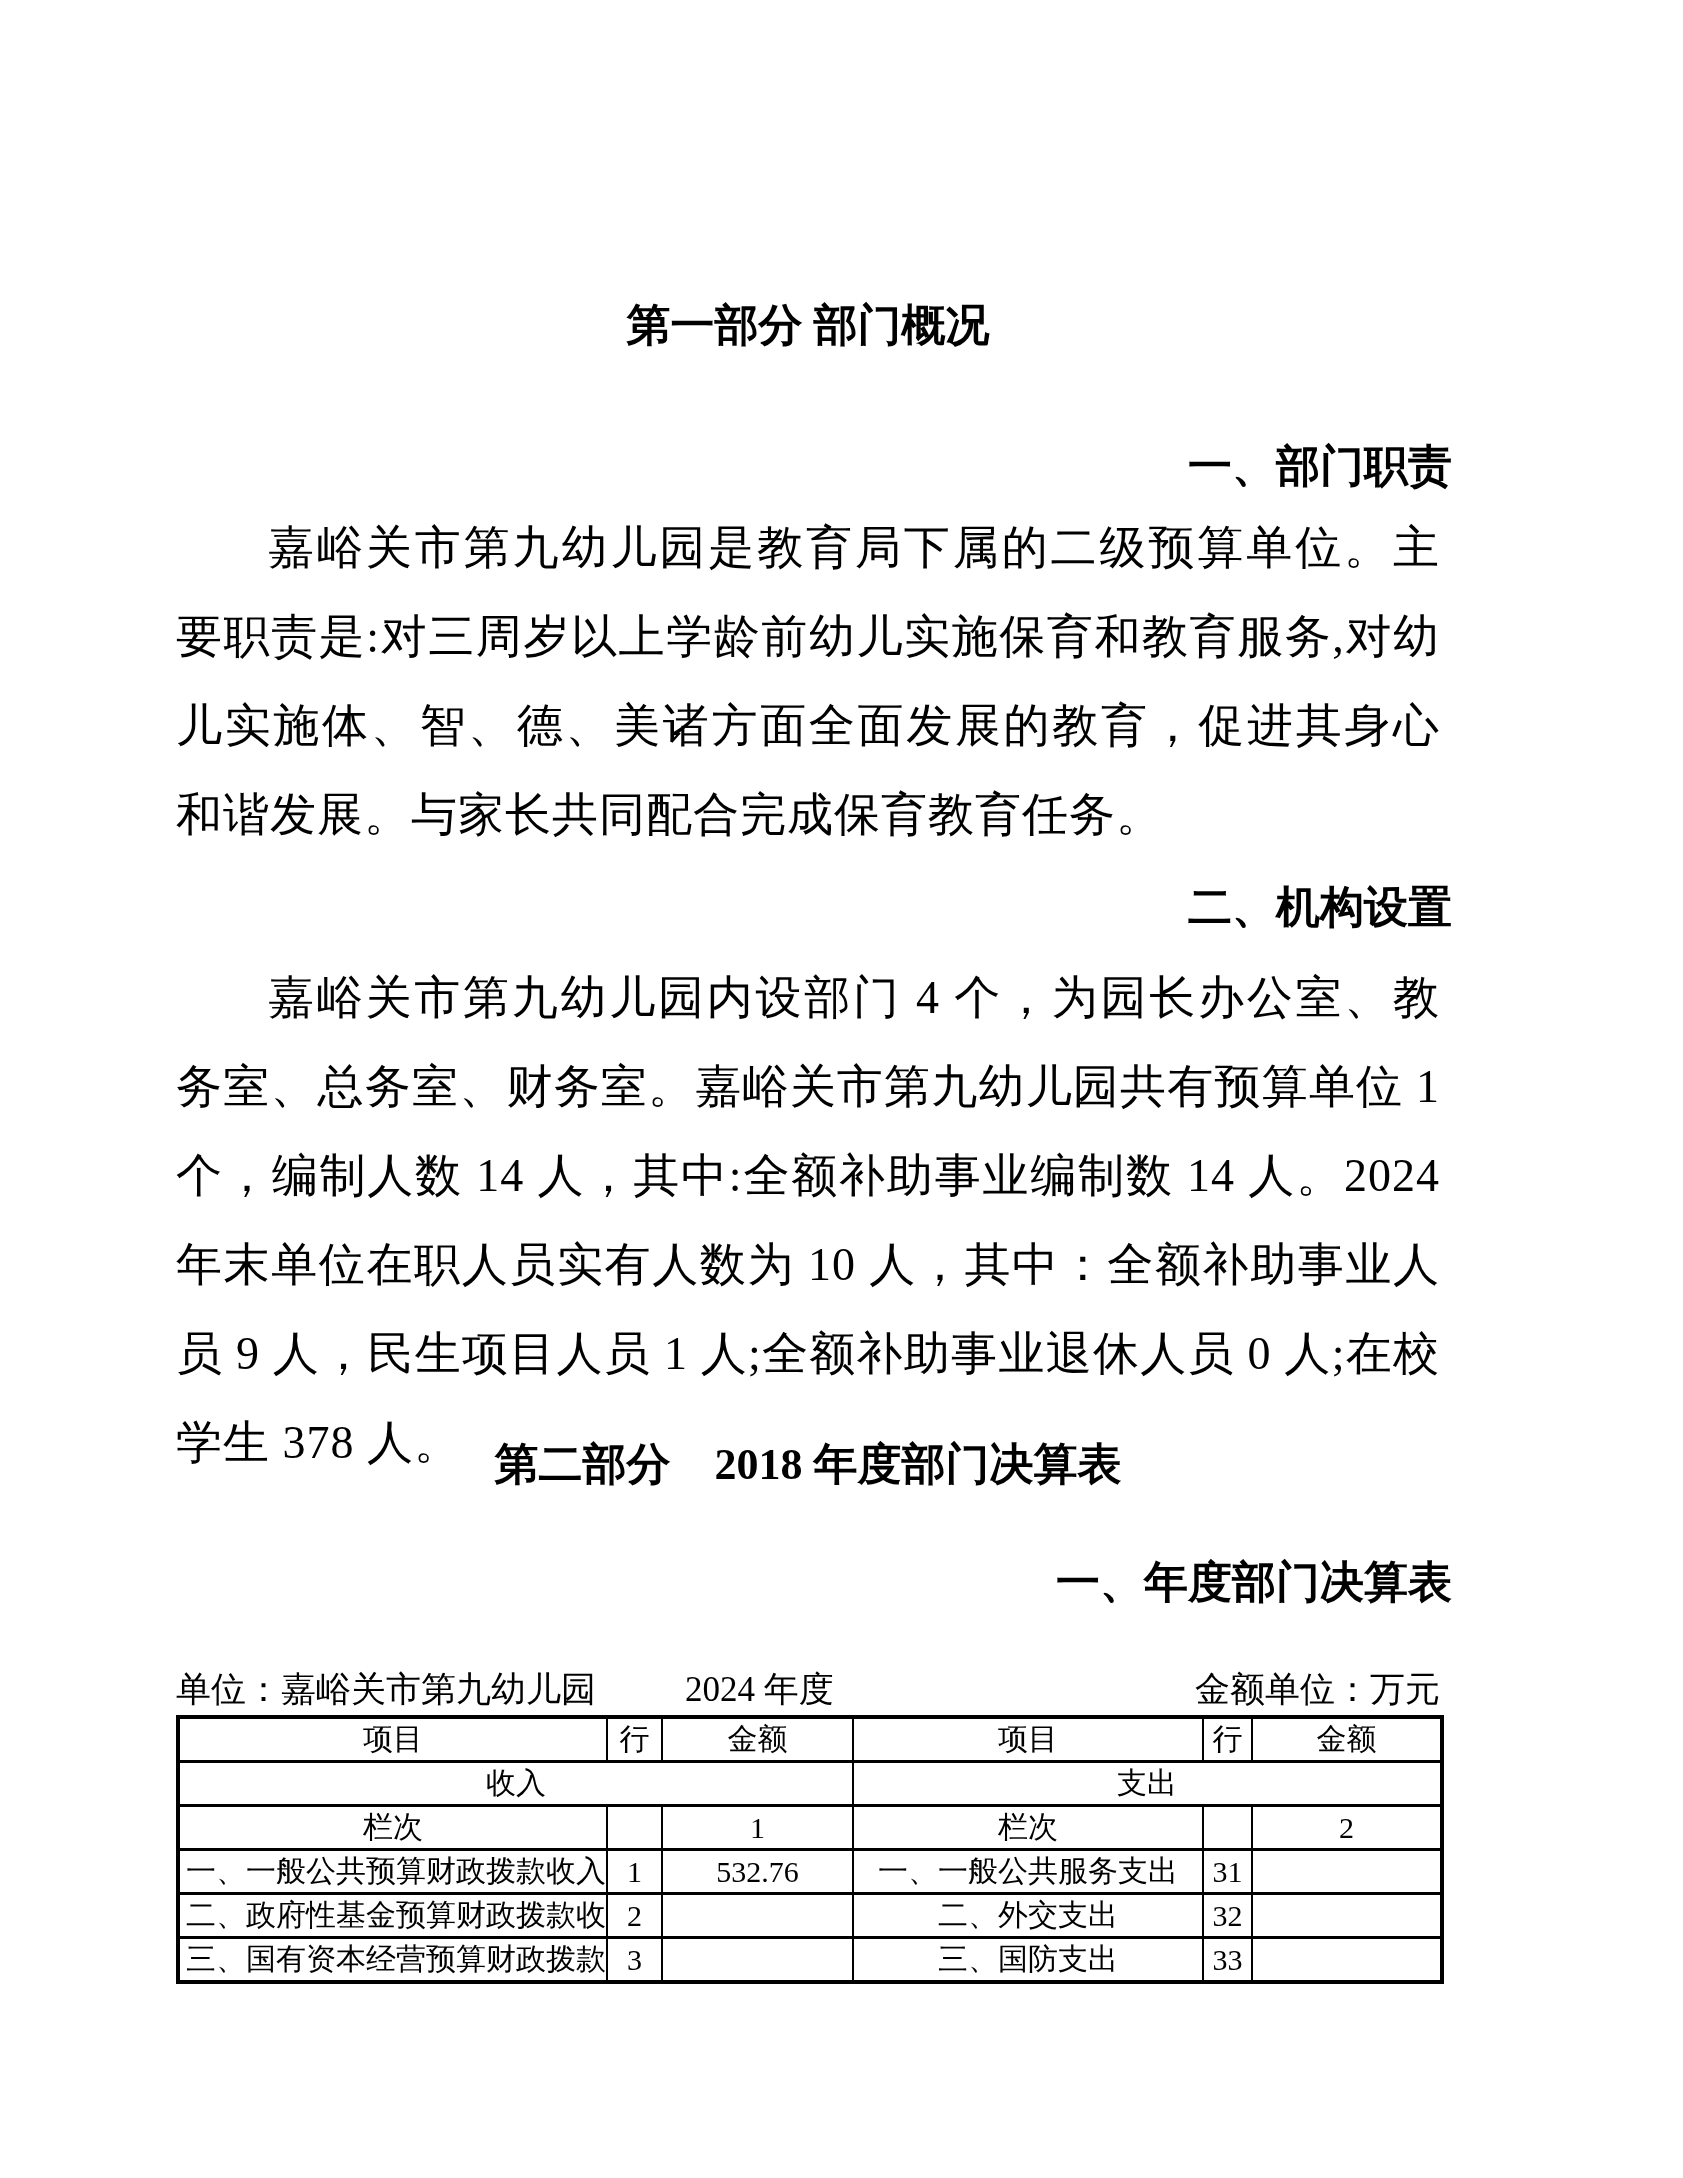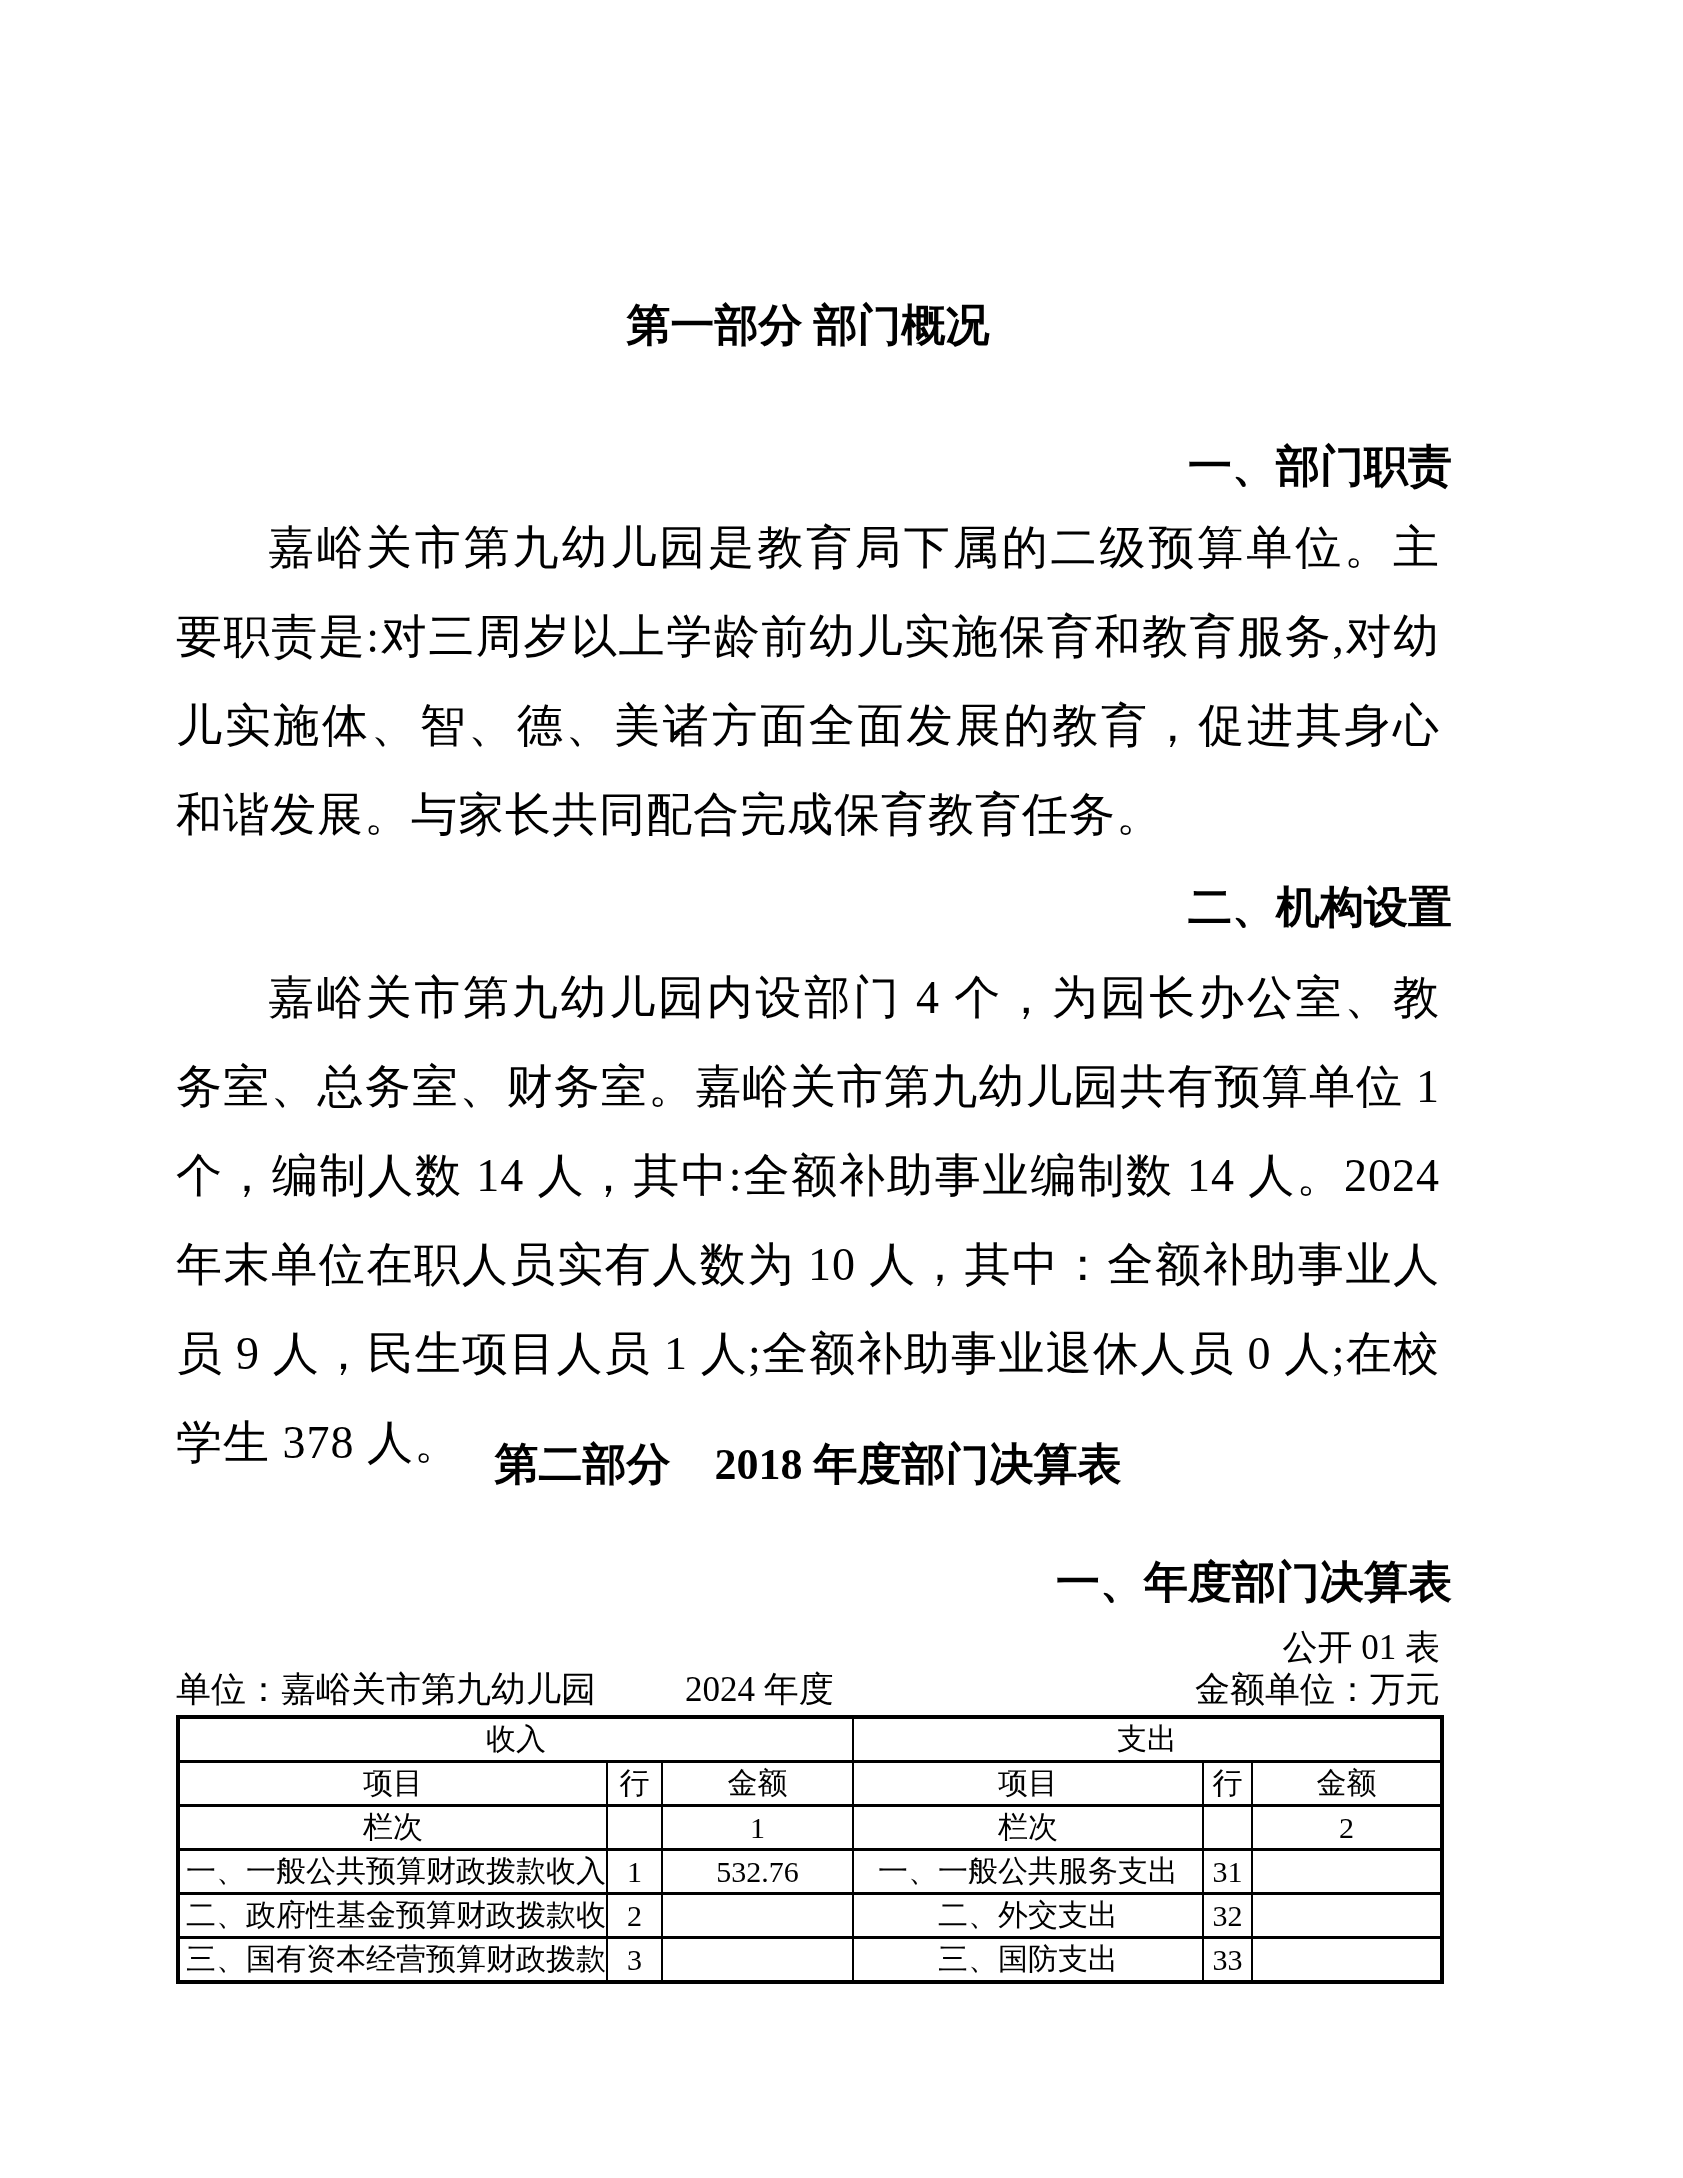--- a/index.html
+++ b/index.html
@@ -121,49 +121,48 @@
   <p class="body-para" id="para-duties">嘉峪关市第九幼儿园是教育局下属的二级预算单位。主要职责是:对三周岁以上学龄前幼儿实施保育和教育服务,对幼儿实施体、智、德、美诸方面全面发展的教育，促进其身心和谐发展。与家长共同配合完成保育教育任务。</p>
 
   <h2 class="section-heading" id="section2-heading">二、机构设置</h2>
 
   <p class="body-para" id="para-organization">嘉峪关市第九幼儿园内设部门 4 个，为园长办公室、教务室、总务室、财务室。嘉峪关市第九幼儿园共有预算单位 1 个，编制人数 14 人，其中:全额补助事业编制数 14 人。2024 年末单位在职人员实有人数为 10 人，其中：全额补助事业人员 9 人，民生项目人员 1 人;全额补助事业退休人员 0 人;在校学生 378 人。</p>
 
   <h1 class="part-title" id="part2-title">第二部分　2018 年度部门决算表</h1>
 
   <h2 class="section-heading" id="section3-heading">一、年度部门决算表</h2>
 
-  <div class="sheet-label">公开 01 表</div>
 
   <div class="table-caption-row">
     <span class="caption-unit">单位：嘉峪关市第九幼儿园</span>
     <span class="caption-year">2024 年度</span>
     <span class="caption-amount-unit">金额单位：万元</span>
   </div>
 
   <table class="summary-table">
     <colgroup>
       <col style="width:429px">
         <col style="width:55px">
         <col style="width:191px">
       <col style="width:350px">
         <col style="width:49px">
         <col style="width:190px">
     </colgroup>
     <tbody>
       <tr>
-        <td colspan="3">收入</td>
-        <td colspan="3">支出</td>
-      </tr>
-      <tr>
         <td>项目</td>
         <td>行</td>
         <td>金额</td>
         <td>项目</td>
         <td>行</td>
         <td>金额</td>
+      </tr>
+      <tr>
+        <td colspan="3">收入</td>
+        <td colspan="3">支出</td>
       </tr>
       <tr>
         <td>栏次</td>
         <td></td>
         <td>1</td>
         <td>栏次</td>
         <td></td>
         <td>2</td>
       </tr>
       <tr>

